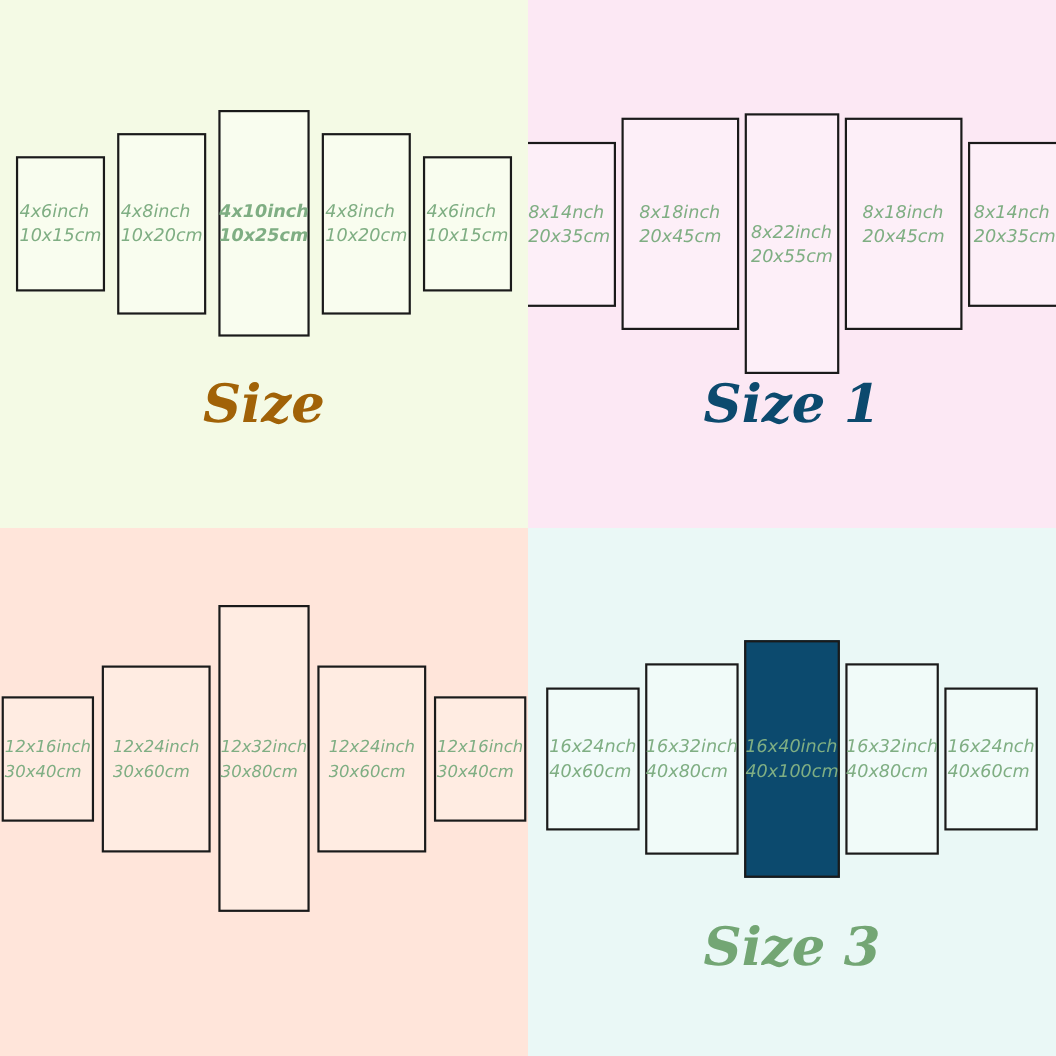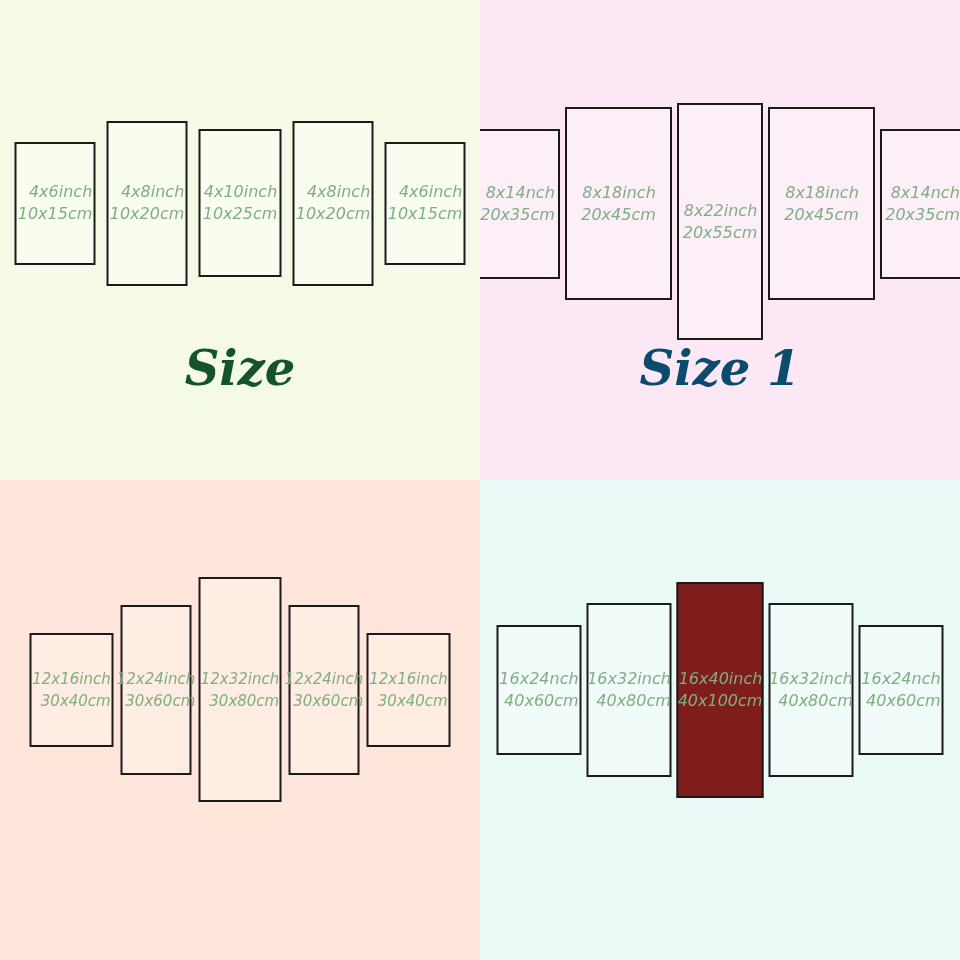--- a/index.html
+++ b/index.html
@@ -18,48 +18,48 @@
   .panel{
     box-sizing:border-box;
     border:2px solid #1a1a1a;
     display:flex;align-items:center;justify-content:center;
     flex:0 0 auto;
   }
   .panel-label{
     font-style:italic;
     font-size:16px;
     line-height:22px;
-    text-align:right;
+    text-align:left;
   }
   .panel-label span{display:block;white-space:nowrap;}
   .quadrant-title{
     position:absolute;left:50%;transform:translateX(-50%);
     margin:0;
     font-family:"DejaVu Serif",serif;
     font-style:italic;font-weight:700;
     font-size:48px;
     white-space:nowrap;
   }
   
   .q0 .panels{top:100px;height:206px;gap:11px;}
   .q0 .p-s{width:81px;height:123px;}
   .q0 .p-m{width:81px;height:165px;}
-  .q0 .p-l{width:83px;height:148px;}
+  .q0 .p-l{width:83px;height:206px;font-weight:bold;}
   .q0 .quadrant-title{top:340px;}
   
   .q1 .panels{top:85px;height:237px;gap:5px;}
   .q1 .p-s{width:85px;height:150px;}
   .q1 .p-m{width:107px;height:193px;}
   .q1 .p-l{width:86px;height:237px;margin-top:36px;}
   .q1 .quadrant-title{top:340px;}
   
   .q2 .panels{top:97px;height:225px;gap:7px;}
   .q2 .p-s{width:84px;height:114px;}
-  .q2 .p-m{width:71px;height:170px;}
-  .q2 .p-l{width:83px;height:225px;}
+  .q2 .p-m{width:99px;height:170px;}
+  .q2 .p-l{width:83px;height:279px;}
   .q2 .quadrant-title{top:353px;}
   .q2 .panel-label{font-size:15px;}
   
   .q3 .panels{top:102px;height:216px;gap:5px;}
   .q3 .p-s{width:85px;height:130px;}
   .q3 .p-m{width:85px;height:174px;}
   .q3 .p-l{width:87px;height:216px;}
   .q3 .quadrant-title{top:353px;}
 </style>
 </head>
@@ -93,21 +93,21 @@
           <span>10x20cm</span>
         </div>
       </div>
       <div class="panel p-s" style="background: rgb(249, 253, 239); border-color: rgb(26, 26, 26);">
         <div class="panel-label" style="color: rgb(127, 174, 131);">
           <span>4x6inch</span>
           <span>10x15cm</span>
         </div>
       </div>
     </div>
-    <h2 class="quadrant-title" style="color: #14532d;">Size</h2>
+    <h2 class="quadrant-title" style="color: #a16207;">Size</h2>
   </section>
 
   <section class="quadrant q1" style="background: rgb(252, 232, 244);">
     <div class="panels">
       <div class="panel p-s" style="background: rgb(253, 239, 248); border-color: rgb(26, 26, 26);">
         <div class="panel-label" style="color: rgb(127, 174, 131);">
           <span>8x14nch</span>
           <span>20x35cm</span>
         </div>
       </div>
@@ -181,34 +181,35 @@
           <span>16x24nch</span>
           <span>40x60cm</span>
         </div>
       </div>
       <div class="panel p-m" style="background: rgb(241, 251, 249); border-color: rgb(26, 26, 26);">
         <div class="panel-label" style="color: rgb(127, 174, 131);">
           <span>16x32inch</span>
           <span>40x80cm</span>
         </div>
       </div>
-      <div class="panel p-l" style="background: #7f1d1d; border-color: rgb(26, 26, 26);">
+      <div class="panel p-l" style="background: #0c4a6e; border-color: rgb(26, 26, 26);">
         <div class="panel-label" style="color: rgb(127, 174, 131);">
           <span>16x40inch</span>
           <span>40x100cm</span>
         </div>
       </div>
       <div class="panel p-m" style="background: rgb(241, 251, 249); border-color: rgb(26, 26, 26);">
         <div class="panel-label" style="color: rgb(127, 174, 131);">
           <span>16x32inch</span>
           <span>40x80cm</span>
         </div>
       </div>
       <div class="panel p-s" style="background: rgb(241, 251, 249); border-color: rgb(26, 26, 26);">
         <div class="panel-label" style="color: rgb(127, 174, 131);">
           <span>16x24nch</span>
           <span>40x60cm</span>
         </div>
       </div>
     </div>
+    <h2 class="quadrant-title" style="color: rgb(115, 166, 116);">Size 3</h2>
   </section>
 
 </div>
 
 </body></html>

